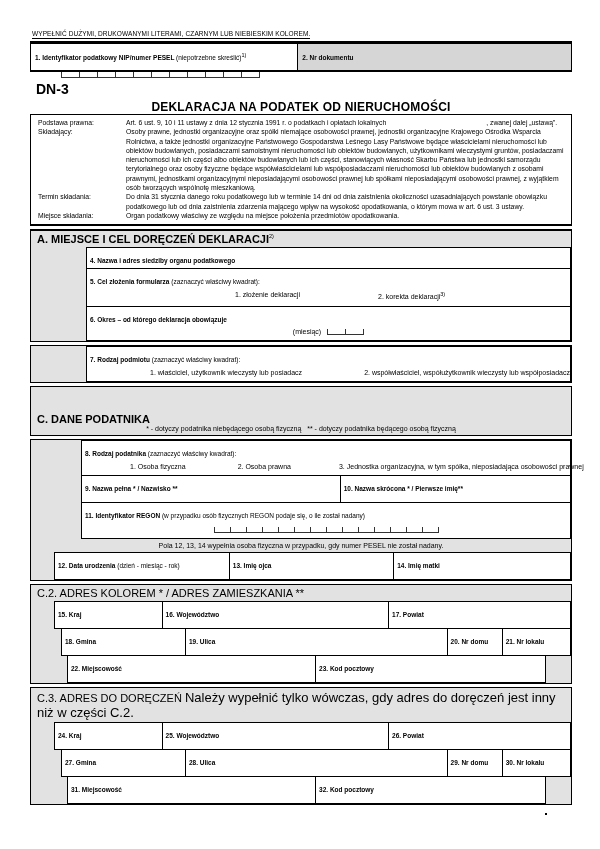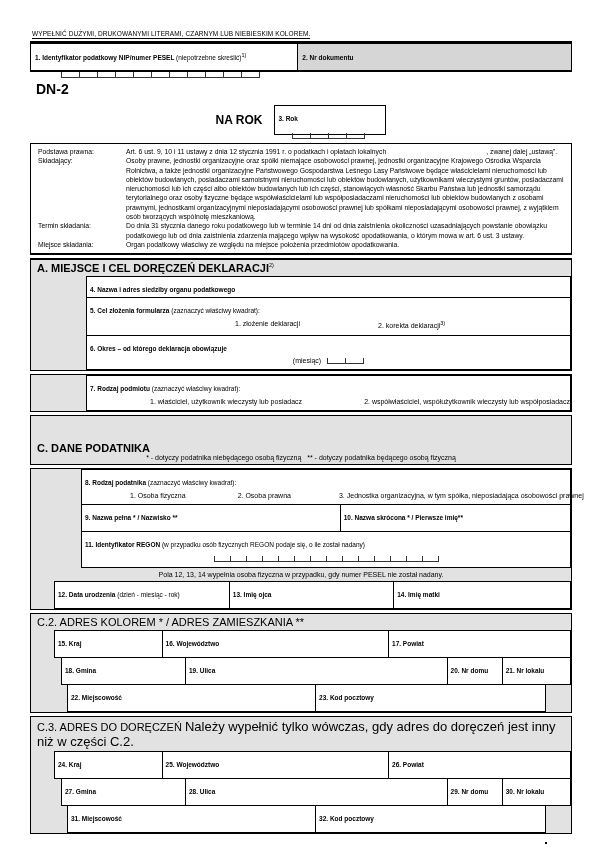--- a/index.html
+++ b/index.html
@@ -78,34 +78,23 @@
           <i></i>
           <i></i>
           <i></i>
         </div>
     </div>
     <div class="idbox2">
       <span class="flab">2.  Nr dokumentu</span>
     </div>
   </div>
 
-  <div class="dn1">DN-2</div>
-
-  <div class="narokrow">
-    <span class="narok">NA ROK</span>
-    <div class="rokbox">
-      <span class="flab">3. Rok</span><br>
-      <div class="comb">
-          <i></i>
-          <i></i>
-          <i></i>
-          <i></i>
-        </div>
-    </div>
-  </div>
+  <div class="dn1">DN-3</div>
+  <div class="maintitle">DEKLARACJA NA PODATEK OD NIERUCHOMOŚCI</div>
+
 
   <div class="legal">
     <div class="legal-row">
       <div class="legal-label">Podstawa prawna:</div>
       <div class="legal-text"><span>Art. 6 ust. 9, 10 i 11 ustawy z dnia 12 stycznia 1991 r. o podatkach i opłatach lokalnych</span><span class="legal-gap"></span><span>, zwanej dalej „ustawą”.</span></div>
     </div>
     <div class="legal-row">
       <div class="legal-label">Składający:</div>
       <div class="legal-text">Osoby prawne, jednostki organizacyjne oraz spółki niemające osobowości prawnej, jednostki organizacyjne Krajowego Ośrodka Wsparcia Rolnictwa, a także jednostki organizacyjne Państwowego Gospodarstwa Leśnego Lasy Państwowe będące właścicielami nieruchomości lub obiektów budowlanych, posiadaczami samoistnymi nieruchomości lub obiektów budowlanych, użytkownikami wieczystymi gruntów, posiadaczami nieruchomości lub ich części albo obiektów budowlanych lub ich części, stanowiących własność Skarbu Państwa lub jednostki samorządu terytorialnego oraz osoby fizyczne będące współwłaścicielami lub współposiadaczami nieruchomości lub obiektów budowlanych z osobami prawnymi, jednostkami organizacyjnymi nieposiadającymi osobowości prawnej lub spółkami nieposiadającymi osobowości prawnej, z wyjątkiem osób tworzących wspólnotę mieszkaniową.</div>
     </div>

